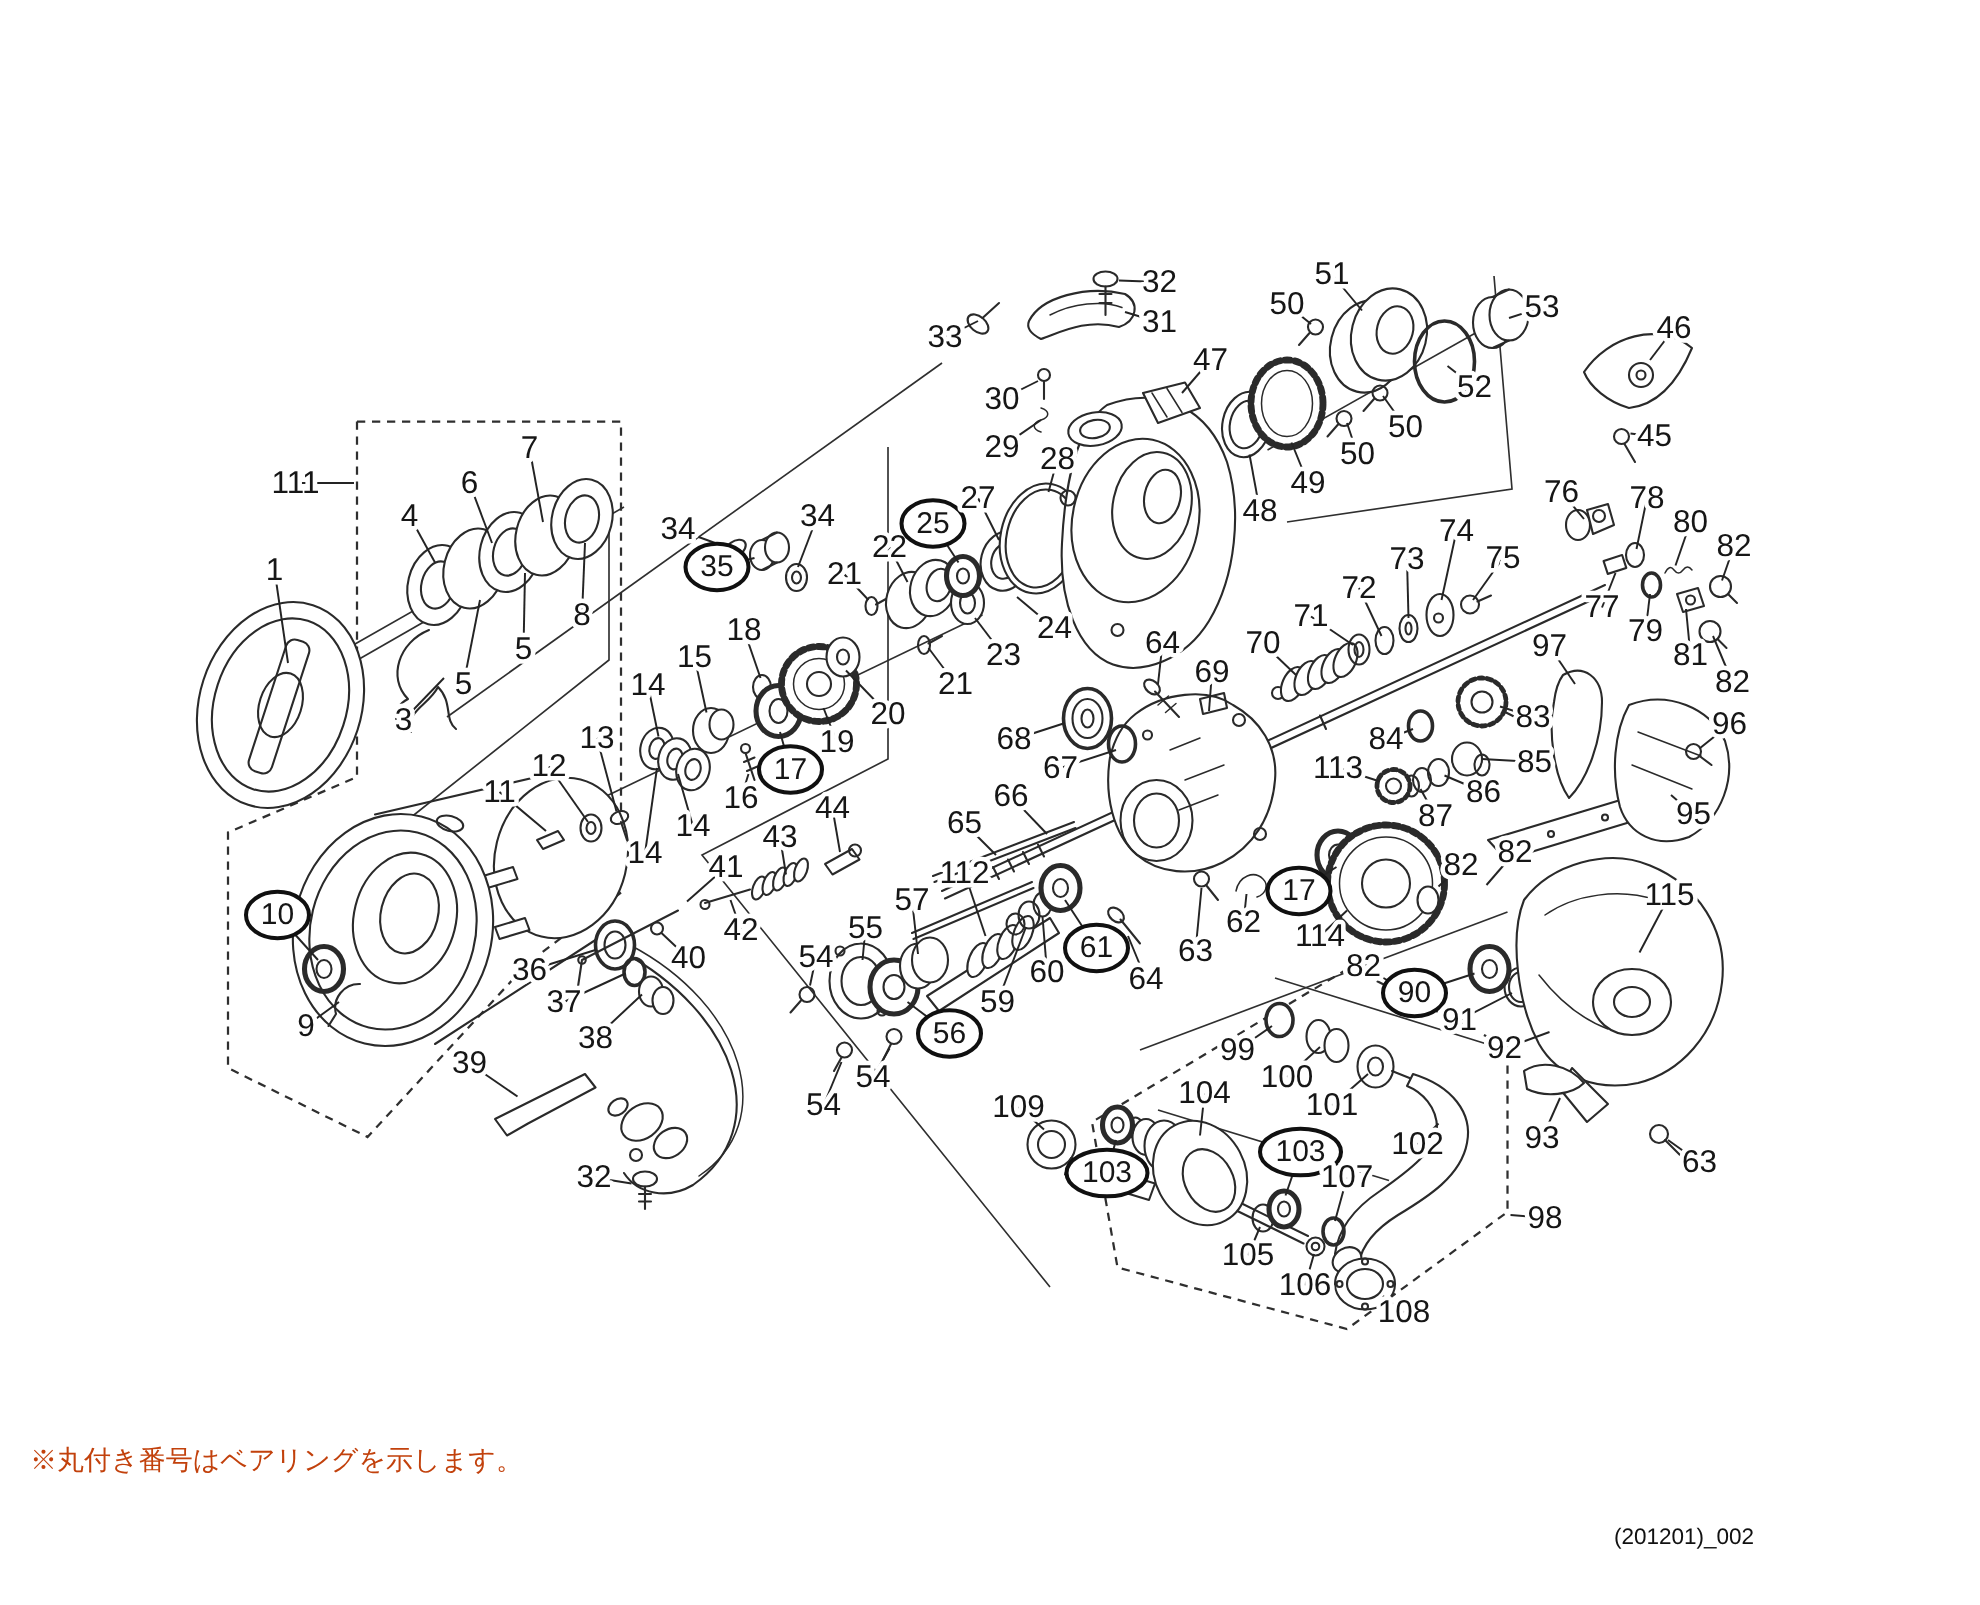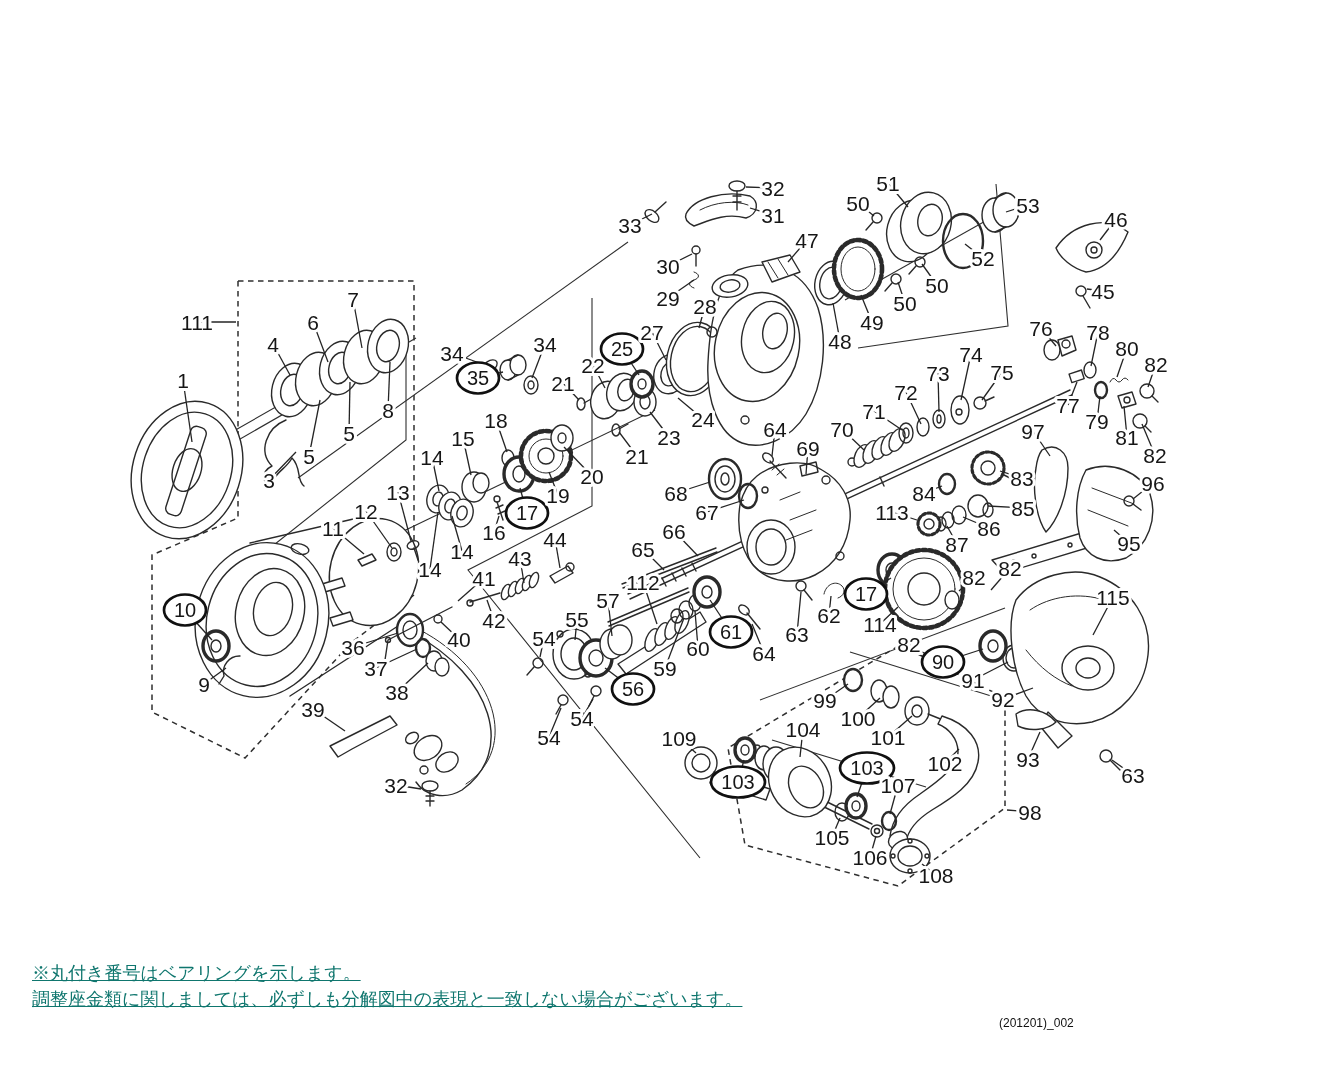--- a/index.html
+++ b/index.html
@@ -15,22 +15,22 @@
   .ln .teeth{stroke-width:4.6;stroke-dasharray:3.5 3;}
   .ln .teeth2{stroke-width:3.2;stroke-dasharray:3 2.6;}
   .dashes path{fill:none;stroke:#2f2f2f;stroke-width:1.5;stroke-dasharray:5.5 4.5;}
   .panels path{fill:none;stroke:#2f2f2f;stroke-width:1.1;}
   .leader{stroke:#242424;stroke-width:1.3;}
   .bearing-circle{fill:#ffffff;stroke:#101010;stroke-width:2.7;}
   .callout-text{font:400 21px "Liberation Sans",sans-serif;text-anchor:middle;
       dominant-baseline:central;fill:#161616;paint-order:stroke;stroke:#ffffff;
       stroke-width:6px;stroke-linejoin:round;}
   .callout-text.circled{stroke:none;font-size:20px;}
-  #footnotes{position:absolute;left:32px;top:960px;font-size:18px;line-height:26px;color:#0f766e;text-decoration:underline;}
-  #doccode{position:absolute;left:999px;top:1016px;font-size:12px;color:#111;}
+  #footnotes{position:absolute;left:20px;top:960px;font-size:18px;line-height:26px;color:#c2410c;}
+  #doccode{position:absolute;left:1076px;top:1016px;font-size:15px;color:#111;}
 </style>
 </head>
 <body>
 
 <div id="page">
 <svg id="diagram-svg" width="1320" height="1070" viewBox="0 0 1320 1070" xmlns="http://www.w3.org/2000/svg">
 
   <g class="dashes">
     <path d="M238,281 H414 V595 L352,642"></path>
     <path d="M238,281 V518 L152,555 V712 L245,758 L352,642"></path>
@@ -928,16 +928,15 @@
         </g>
         <g>
           <line x1="1113" y1="597" x2="1093" y2="635" class="leader"></line>
           <text x="1113" y="597" class="callout-text">115</text>
         </g>
       </g>
 </svg>
 
 <div id="footnotes">
   <div>※丸付き番号はベアリングを示します。</div>
-  <div>調整座金類に関しましては、必ずしも分解図中の表現と一致しない場合がございます。</div>
 </div>
 <div id="doccode">(201201)_002</div>
 </div>
 
 </body></html>

